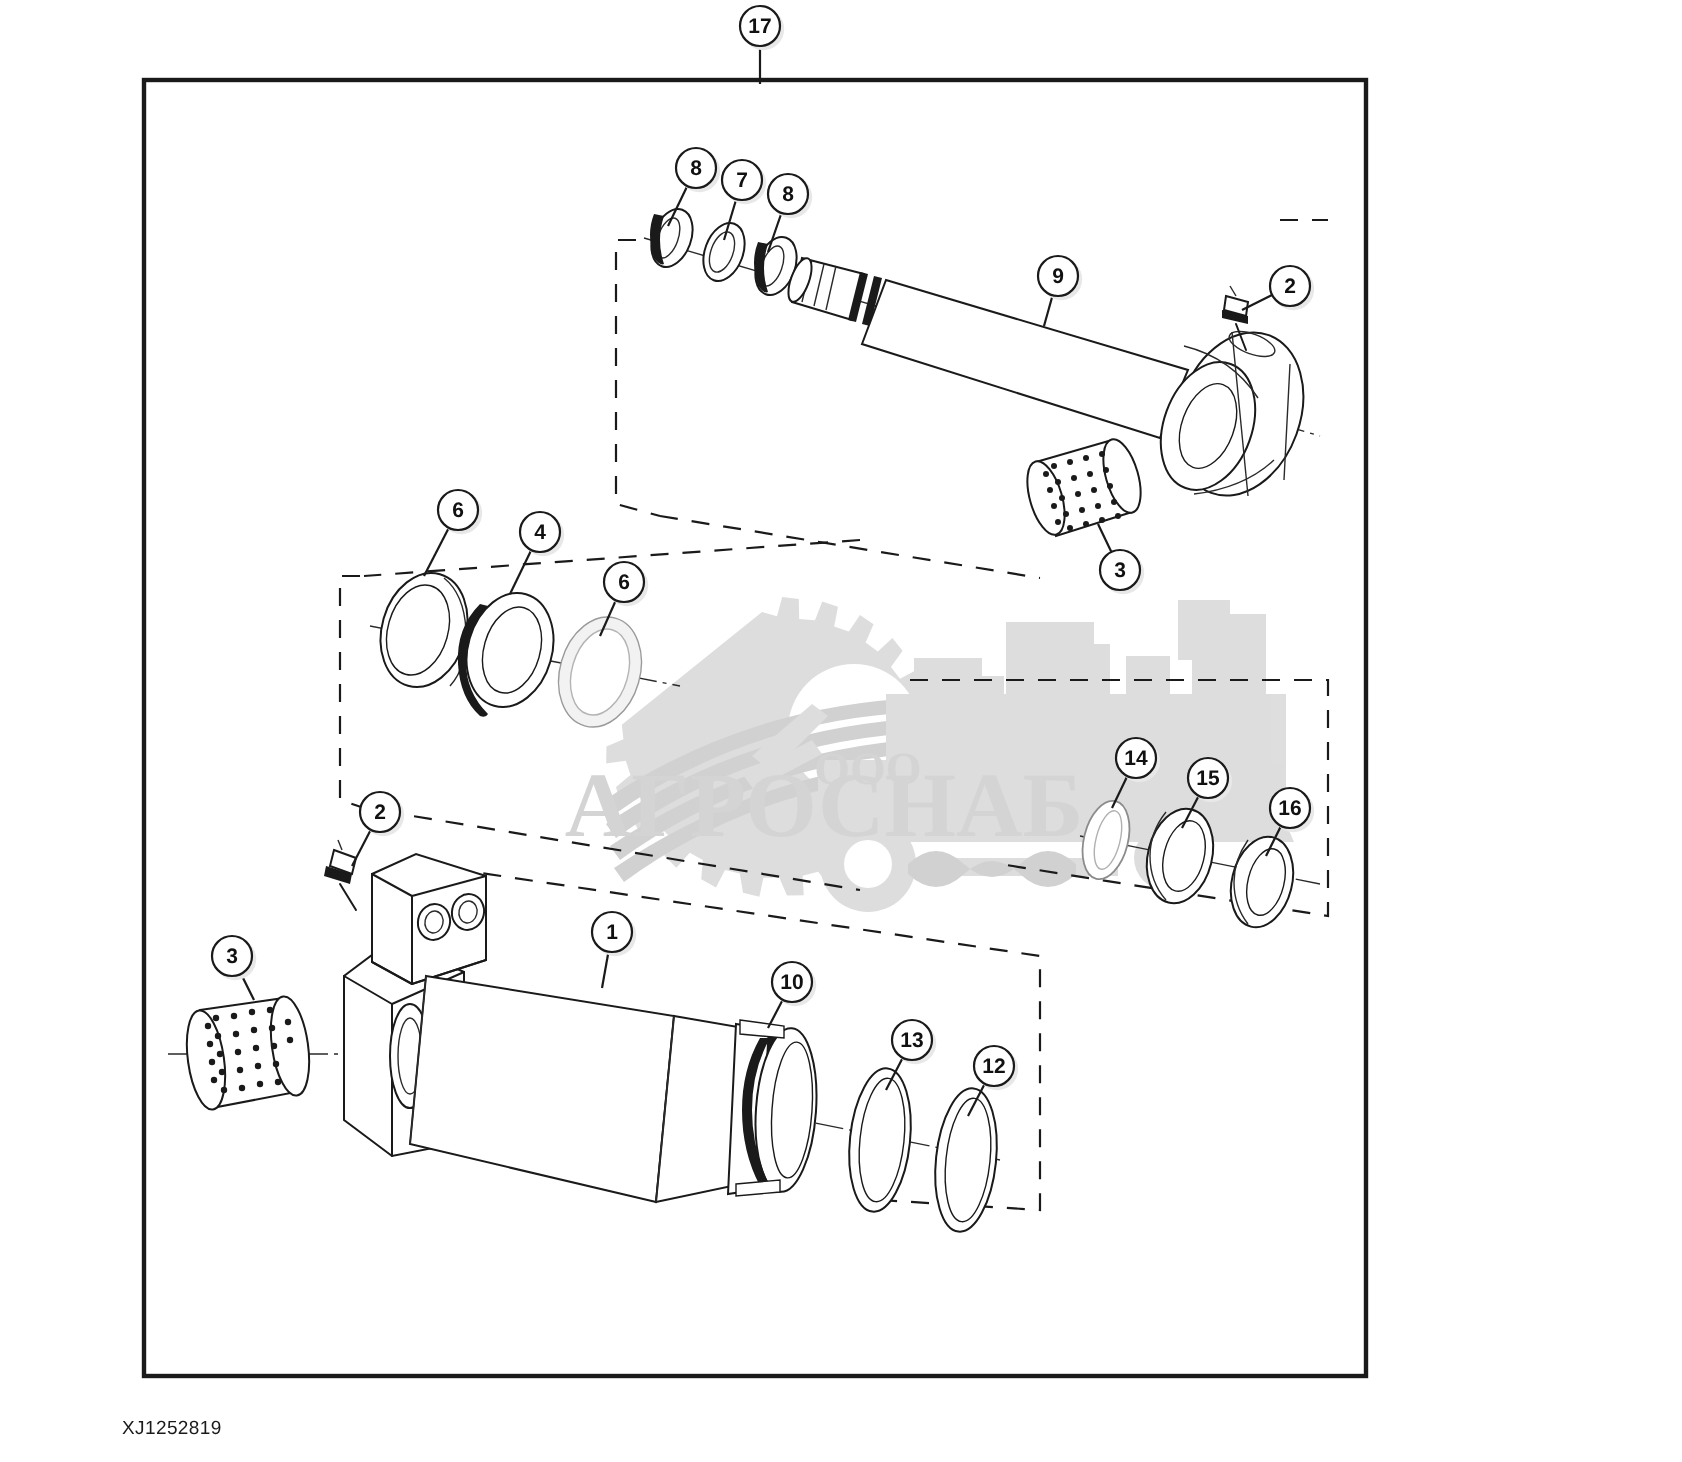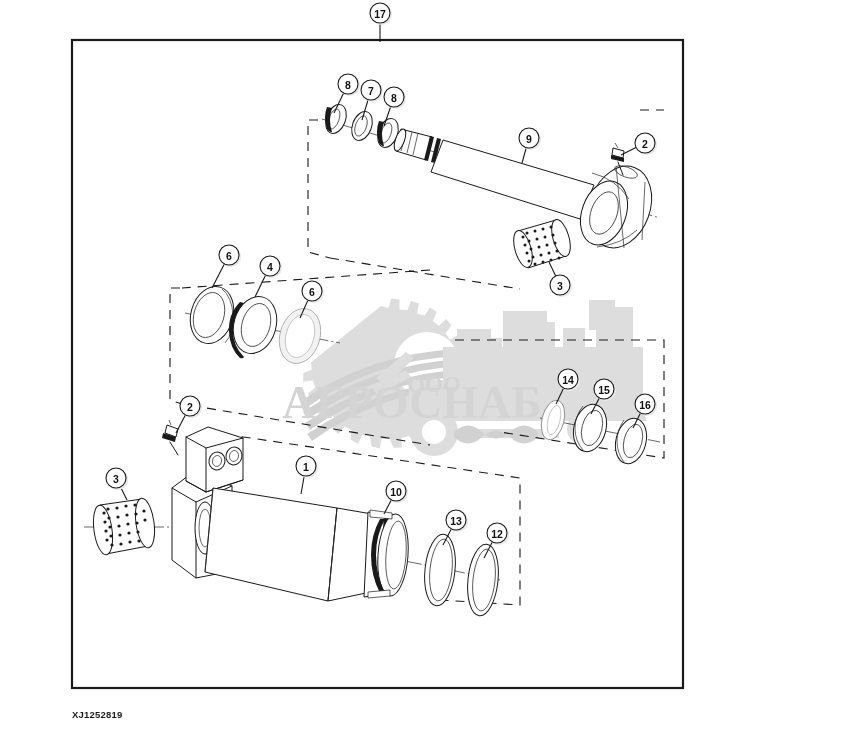--- a/index.html
+++ b/index.html
@@ -1,19 +1,19 @@
 <!DOCTYPE html>
 <html><head>
 <meta charset="utf-8">
 <style>
   html,body{margin:0;padding:0;background:#ffffff;}
   body{width:841px;height:731px;position:relative;overflow:hidden;
        font-family:"Liberation Sans", sans-serif;}
   #sheet{position:absolute;left:0;top:0;width:841px;height:731px;}
-  #partnum{position:absolute;left:72px;top:709px;font-size:9.5px;font-weight:bold;
+  #partnum{position:absolute;left:61px;top:709px;font-size:9.5px;font-weight:normal;
            color:#1a1a1a;letter-spacing:0.2px;white-space:nowrap;}
   svg{display:block;}
   .ln{fill:none;stroke:#1a1a1a;stroke-width:1;stroke-linejoin:round;stroke-linecap:round;}
   .ln-t{fill:none;stroke:#2a2a2a;stroke-width:0.7;}
   .fillw{fill:#ffffff;stroke:#1a1a1a;stroke-width:1;}
   .fillw-t{fill:#ffffff;stroke:#1a1a1a;stroke-width:0.7;}
   .dk{fill:#1a1a1a;stroke:none;}
   .lgry{fill:#f2f2f2;stroke:#9a9a9a;stroke-width:0.7;}
   .dash{fill:none;stroke:#1a1a1a;stroke-width:1.1;stroke-dasharray:9 7;}
   .center{fill:none;stroke:#2a2a2a;stroke-width:0.7;stroke-dasharray:14 3 2 3;}

